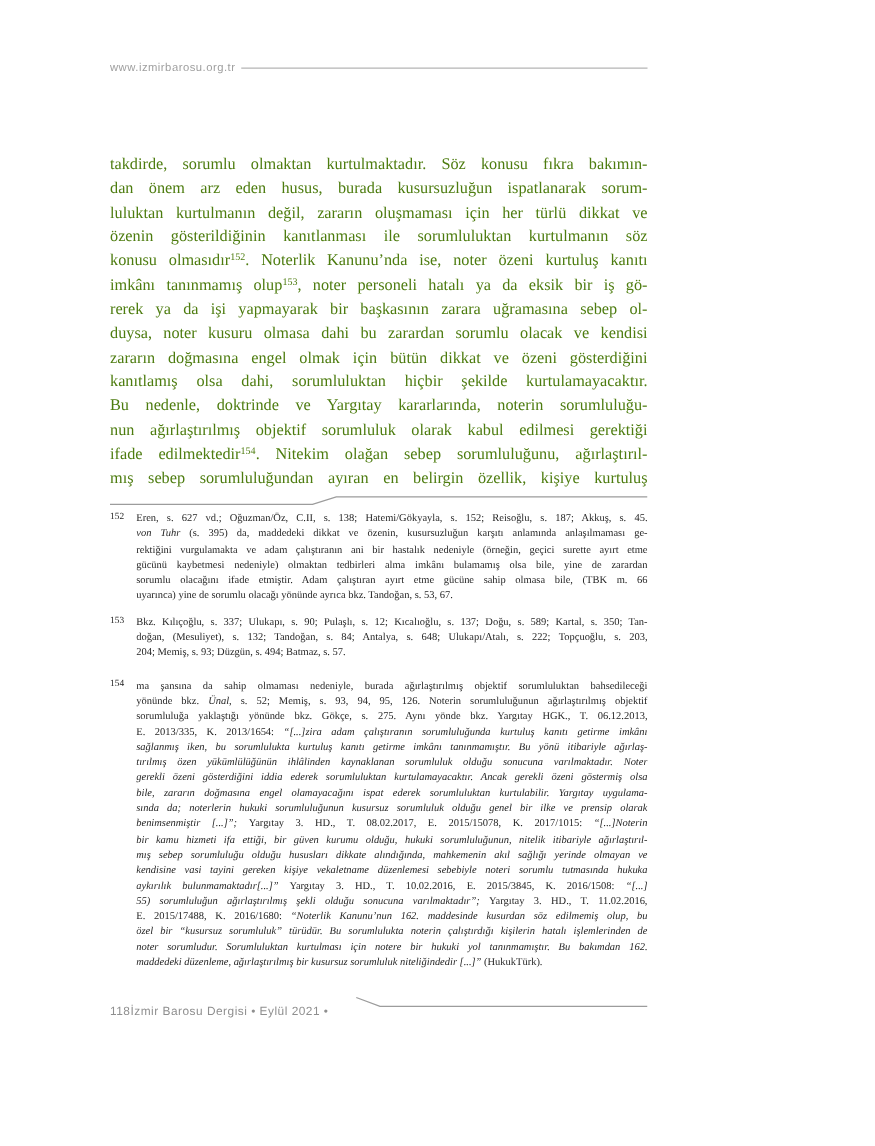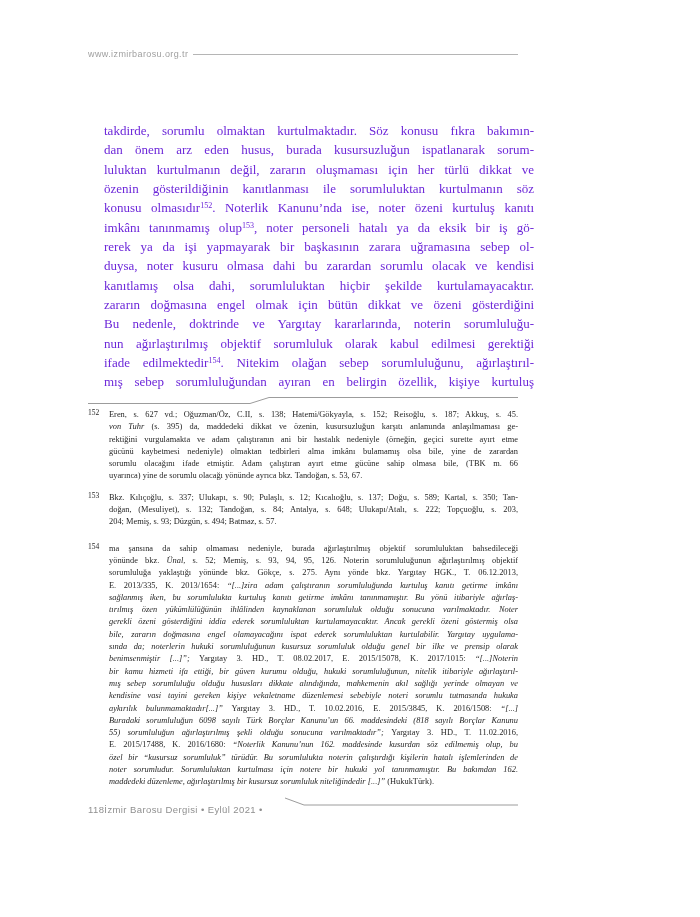--- a/index.html
+++ b/index.html
@@ -10,22 +10,22 @@
   
   .header{
     position:absolute;left:88px;top:49px;width:430px;
     display:flex;align-items:center;gap:5px;
     font-family:"Liberation Sans",sans-serif;font-size:9px;
     color:#9f9f9f;letter-spacing:.4px;
   }
   .header-rule{flex:1;height:0;border-top:1px solid #b5b5b5;margin-top:1px;}
   
   .body-text{
-    position:absolute;left:104px;top:121px;width:430px;
-    font-size:13px;line-height:19.35px;color:#6d28d9;
+    position:absolute;left:88px;top:121px;width:430px;
+    font-size:13px;line-height:19.35px;color:#4d7c0f;
   }
   .body-text .line{height:19.35px;overflow:hidden;text-align:justify;text-align-last:justify;}
   .sup{font-size:62%;vertical-align:4px;line-height:0;}
   .it{font-style:italic;}
   
   .fn-separator{position:absolute;left:88px;top:396px;width:430px;height:9px;}
   
   .footnotes{
     position:absolute;left:88px;top:409px;width:430px;
     font-size:8.4px;line-height:12.3px;color:#262626;
@@ -55,22 +55,22 @@
 
   <div class="body-text">
       <div class="line"><span>takdirde, sorumlu olmaktan kurtulmaktadır. Söz konusu fıkra bakımın-</span></div>
       <div class="line"><span>dan önem arz eden husus, burada kusursuzluğun ispatlanarak sorum-</span></div>
       <div class="line"><span>luluktan kurtulmanın değil, zararın oluşmaması için her türlü dikkat ve</span></div>
       <div class="line"><span>özenin gösterildiğinin kanıtlanması ile sorumluluktan kurtulmanın söz</span></div>
       <div class="line"><span>konusu olmasıdır</span><span class="sup">152</span><span>. Noterlik Kanunu’nda ise, noter özeni kurtuluş kanıtı</span></div>
       <div class="line"><span>imkânı tanınmamış olup</span><span class="sup">153</span><span>, noter personeli hatalı ya da eksik bir iş gö-</span></div>
       <div class="line"><span>rerek ya da işi yapmayarak bir başkasının zarara uğramasına sebep ol-</span></div>
       <div class="line"><span>duysa, noter kusuru olmasa dahi bu zarardan sorumlu olacak ve kendisi</span></div>
+      <div class="line"><span>zararın doğmasına engel olmak için bütün dikkat ve özeni gösterdiğini</span></div>
       <div class="line"><span>kanıtlamış olsa dahi, sorumluluktan hiçbir şekilde kurtulamayacaktır.</span></div>
-      <div class="line"><span>zararın doğmasına engel olmak için bütün dikkat ve özeni gösterdiğini</span></div>
       <div class="line"><span>Bu nedenle, doktrinde ve Yargıtay kararlarında, noterin sorumluluğu-</span></div>
       <div class="line"><span>nun ağırlaştırılmış objektif sorumluluk olarak kabul edilmesi gerektiği</span></div>
       <div class="line"><span>ifade edilmektedir</span><span class="sup">154</span><span>. Nitekim olağan sebep sorumluluğunu, ağırlaştırıl-</span></div>
       <div class="line"><span>mış sebep sorumluluğundan ayıran en belirgin özellik, kişiye kurtuluş</span></div>
     </div>
 
   <svg class="fn-separator" viewBox="0 0 430 9" preserveAspectRatio="none">
     <polyline points="0,7.5 162,7.5 181,1.5 430,1.5" fill="none" stroke="#9c9c9c" stroke-width="1"></polyline>
   </svg>
 
@@ -104,21 +104,20 @@
           <div class="line"><span class="it">sağlanmış iken, bu sorumlulukta kurtuluş kanıtı getirme imkânı tanınmamıştır. Bu yönü itibariyle ağırlaş-</span></div>
           <div class="line"><span class="it">tırılmış özen yükümlülüğünün ihlâlinden kaynaklanan sorumluluk olduğu sonucuna varılmaktadır. Noter</span></div>
           <div class="line"><span class="it">gerekli özeni gösterdiğini iddia ederek sorumluluktan kurtulamayacaktır. Ancak gerekli özeni göstermiş olsa</span></div>
           <div class="line"><span class="it">bile, zararın doğmasına engel olamayacağını ispat ederek sorumluluktan kurtulabilir. Yargıtay uygulama-</span></div>
           <div class="line"><span class="it">sında da; noterlerin hukuki sorumluluğunun kusursuz sorumluluk olduğu genel bir ilke ve prensip olarak</span></div>
           <div class="line"><span class="it">benimsenmiştir [...]”; </span><span>Yargıtay 3. HD., T. 08.02.2017, E. 2015/15078, K. 2017/1015: </span><span class="it">“[...]Noterin</span></div>
           <div class="line"><span class="it">bir kamu hizmeti ifa ettiği, bir güven kurumu olduğu, hukuki sorumluluğunun, nitelik itibariyle ağırlaştırıl-</span></div>
           <div class="line"><span class="it">mış sebep sorumluluğu olduğu hususları dikkate alındığında, mahkemenin akıl sağlığı yerinde olmayan ve</span></div>
           <div class="line"><span class="it">kendisine vasi tayini gereken kişiye vekaletname düzenlemesi sebebiyle noteri sorumlu tutmasında hukuka</span></div>
           <div class="line"><span class="it">aykırılık bulunmamaktadır[...]”</span><span> Yargıtay 3. HD., T. 10.02.2016, E. 2015/3845, K. 2016/1508: </span><span class="it">“[...]</span></div>
-          <div class="line"><span class="it">Buradaki sorumluluğun 6098 sayılı Türk Borçlar Kanunu’un 66. maddesindeki (818 sayılı Borçlar Kanunu</span></div>
           <div class="line"><span class="it">55) sorumluluğun ağırlaştırılmış şekli olduğu sonucuna varılmaktadır”; </span><span>Yargıtay 3. HD., T. 11.02.2016,</span></div>
           <div class="line"><span>E. 2015/17488, K. 2016/1680: </span><span class="it">“Noterlik Kanunu’nun 162. maddesinde kusurdan söz edilmemiş olup, bu</span></div>
           <div class="line"><span class="it">özel bir “kusursuz sorumluluk” türüdür. Bu sorumlulukta noterin çalıştırdığı kişilerin hatalı işlemlerinden de</span></div>
           <div class="line"><span class="it">noter sorumludur. Sorumluluktan kurtulması için notere bir hukuki yol tanınmamıştır. Bu bakımdan 162.</span></div>
           <div class="line short"><span class="it">maddedeki düzenleme, ağırlaştırılmış bir kusursuz sorumluluk niteliğindedir [...]”</span><span> (HukukTürk).</span></div>
         </div>
     </div>
   </div>
 
   <svg class="footer-rule" viewBox="0 0 430 10" preserveAspectRatio="none">

